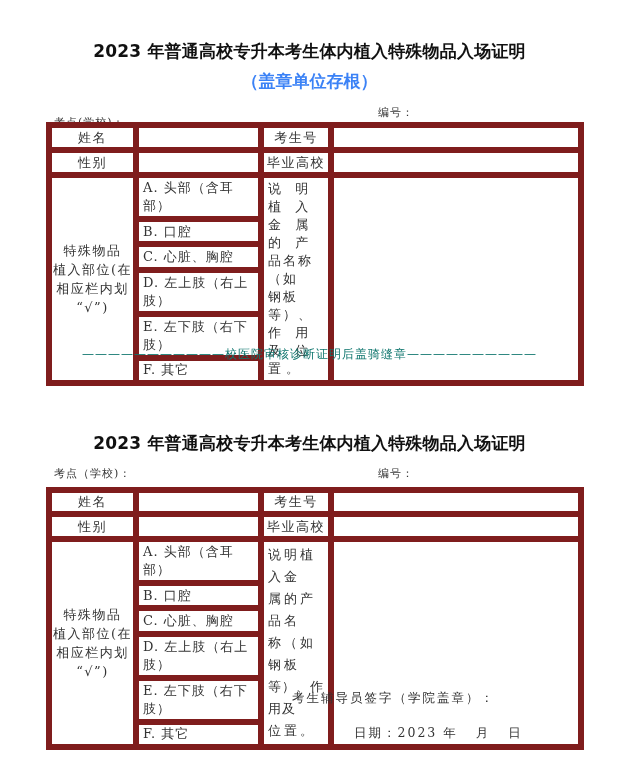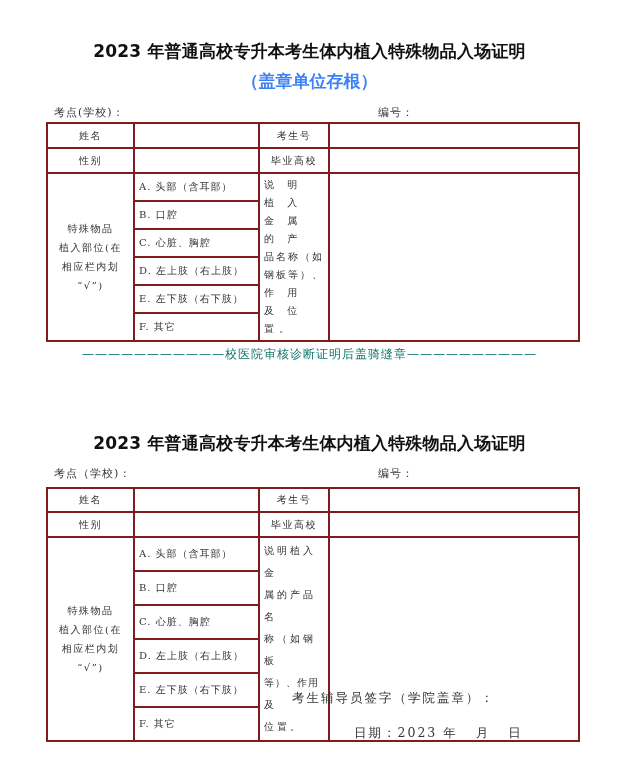--- a/index.html
+++ b/index.html
@@ -5,34 +5,34 @@
   html, body { margin:0; padding:0; background:#ffffff; }
   body { width:619px; height:770px; position:relative; overflow:hidden;
          font-family:"DejaVu Serif", "Liberation Serif", serif; color:#222; }
   .abs { position:absolute; }
   .title { left:0; width:619px; text-align:center; font-family:"DejaVu Sans","Liberation Sans",sans-serif;
            font-weight:bold; font-size:17px; color:#111; letter-spacing:0.2px; }
   .subtitle { left:0; width:619px; text-align:center; font-family:"DejaVu Sans","Liberation Sans",sans-serif;
               font-weight:bold; font-size:17px; color:#3b82f6; }
   .meta { font-size:11px; color:#333; letter-spacing:1px; }
   table.form { position:absolute; left:46px; width:532px; border-collapse:collapse; table-layout:fixed; }
-  table.form td { border:2px solid #7f1d1d; font-size:10px; color:#333; padding:0; text-align:center; vertical-align:middle; letter-spacing:1.5px; }
+  table.form td { border:6px solid #7f1d1d; font-size:13px; color:#333; padding:0; text-align:center; vertical-align:middle; letter-spacing:1.5px; }
   table.form td.opt { text-align:left; padding-left:4px; letter-spacing:1px; height:17px; }
   .desc1 { text-align:left !important; padding:2px 4px !important; line-height:18px; letter-spacing:5px !important; vertical-align:top !important; }
   .desc2 { text-align:left !important; padding:2px 4px !important; line-height:22px; letter-spacing:3px !important; vertical-align:middle !important; }
   .loc { line-height:19px; }
   .divider { left:0; width:619px; text-align:center; font-size:12px; color:#0f766e; letter-spacing:1px; }
   .sig { font-size:12.5px; color:#333; letter-spacing:2px; }
 </style>
 </head>
 <body>
 
 <div class="abs title" style="top:40px;">2023 年普通高校专升本考生体内植入特殊物品入场证明</div>
 <div class="abs subtitle" style="top:70px;">（盖章单位存根）</div>
-<div class="abs meta" style="top:105px; left:54px;">考点(学校)：</div>
+<div class="abs meta" style="top:115px; left:54px;">考点(学校)：</div>
 <div class="abs meta" style="top:105px; left:378px;">编号：</div>
 
 <table class="form" style="top:122px;">
   <colgroup>
     <col style="width:87px">
       <col style="width:125px">
       <col style="width:70px">
       <col style="width:250px">
   </colgroup>
   <tbody>

